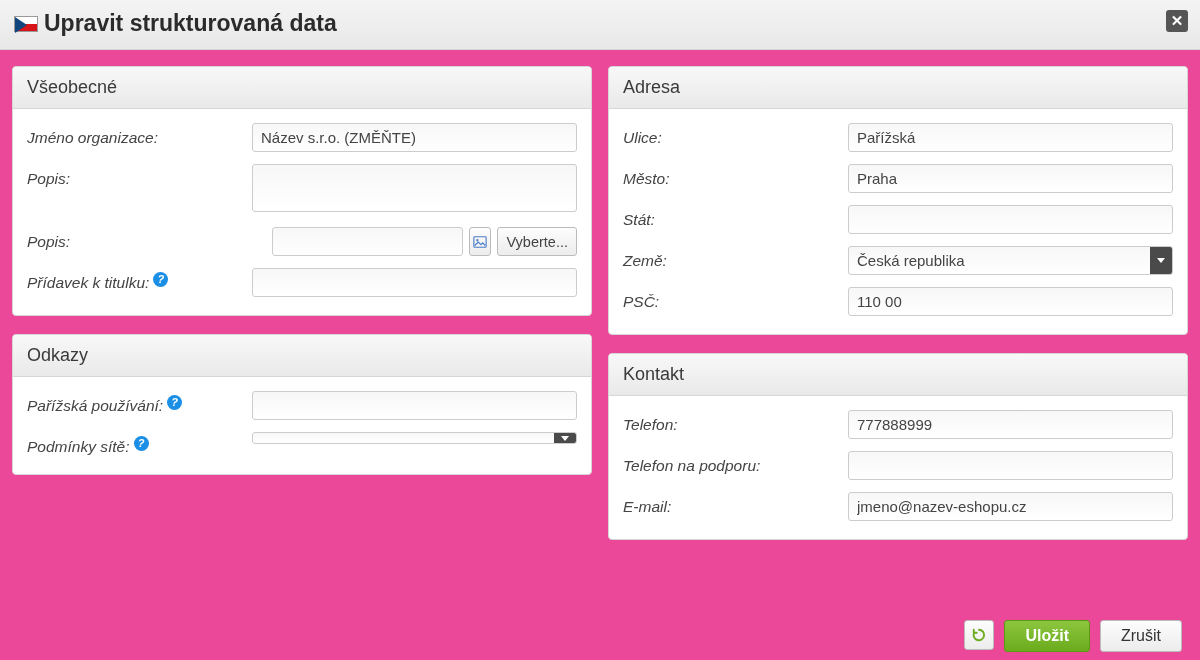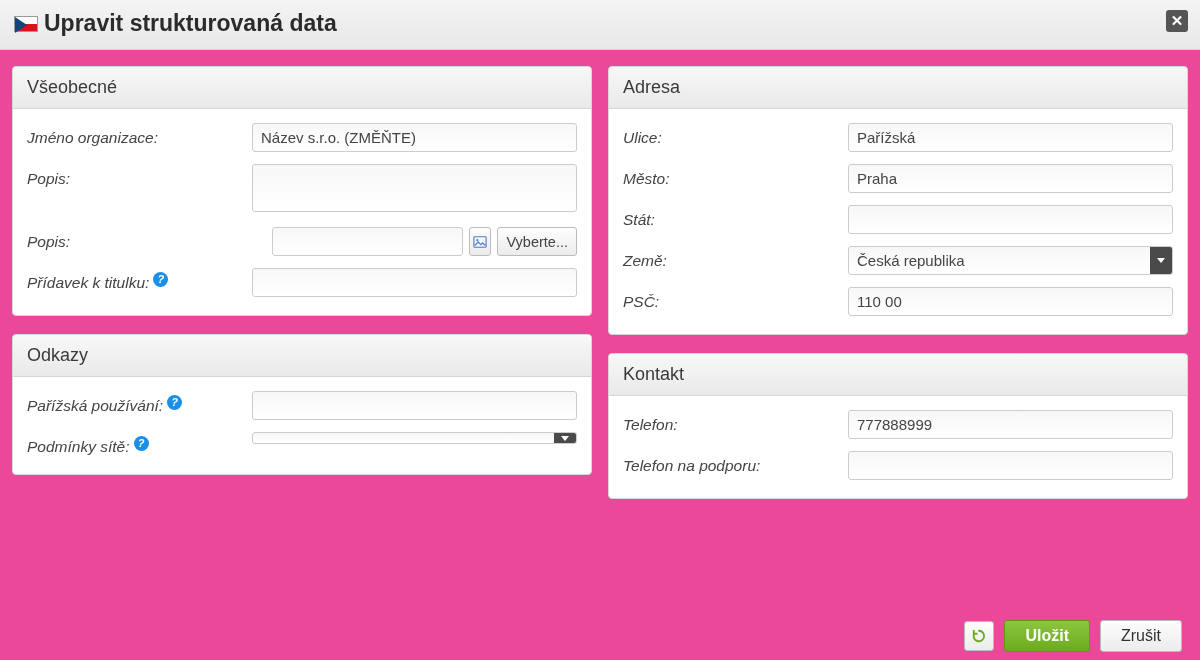--- a/index.html
+++ b/index.html
@@ -171,21 +171,21 @@
     color:#444;
     cursor:pointer;
     display:flex; align-items:center;
   }
   .dialog-footer {
     position: absolute;
     bottom: 8px;
     right: 18px;
     display: flex;
     gap: 10px;
-    align-items: center;
+    align-items: flex-start;
   }
   .btn {
     padding: 6px 20px;
     font-size: 16px;
     border-radius: 3px;
     cursor: pointer;
     border: 1px solid #bbb;
     background: linear-gradient(#fdfdfd,#ececec);
     color: #333;
   }
@@ -341,20 +341,26 @@
             <div class="form-control-wrap">
               <input type="text" value="777888999" style="">
             </div>
           </div>
           <div class="form-row">
             <div class="form-label">Telefon na podporu:</div>
             <div class="form-control-wrap">
               <input type="text" value="" style="">
             </div>
           </div>
+          <div class="form-row">
+            <div class="form-label">E-mail:</div>
+            <div class="form-control-wrap">
+              <input type="text" value="jmeno@nazev-eshopu.cz" style="">
+            </div>
+          </div>
         </div>
       </div>
     </div>
   </div>
 
   <div class="dialog-footer">
     <div class="reset-btn">
       <svg viewBox="0 0 24 24">
         <path d="M12 5 A7 7 0 1 1 5.5 9" fill="none" stroke="#6bab1d" stroke-width="2.5" stroke-linecap="round"></path>
         <path d="M5 5 L5 9 L9 9" fill="none" stroke="#6bab1d" stroke-width="2.5" stroke-linecap="round" stroke-linejoin="round"></path>

